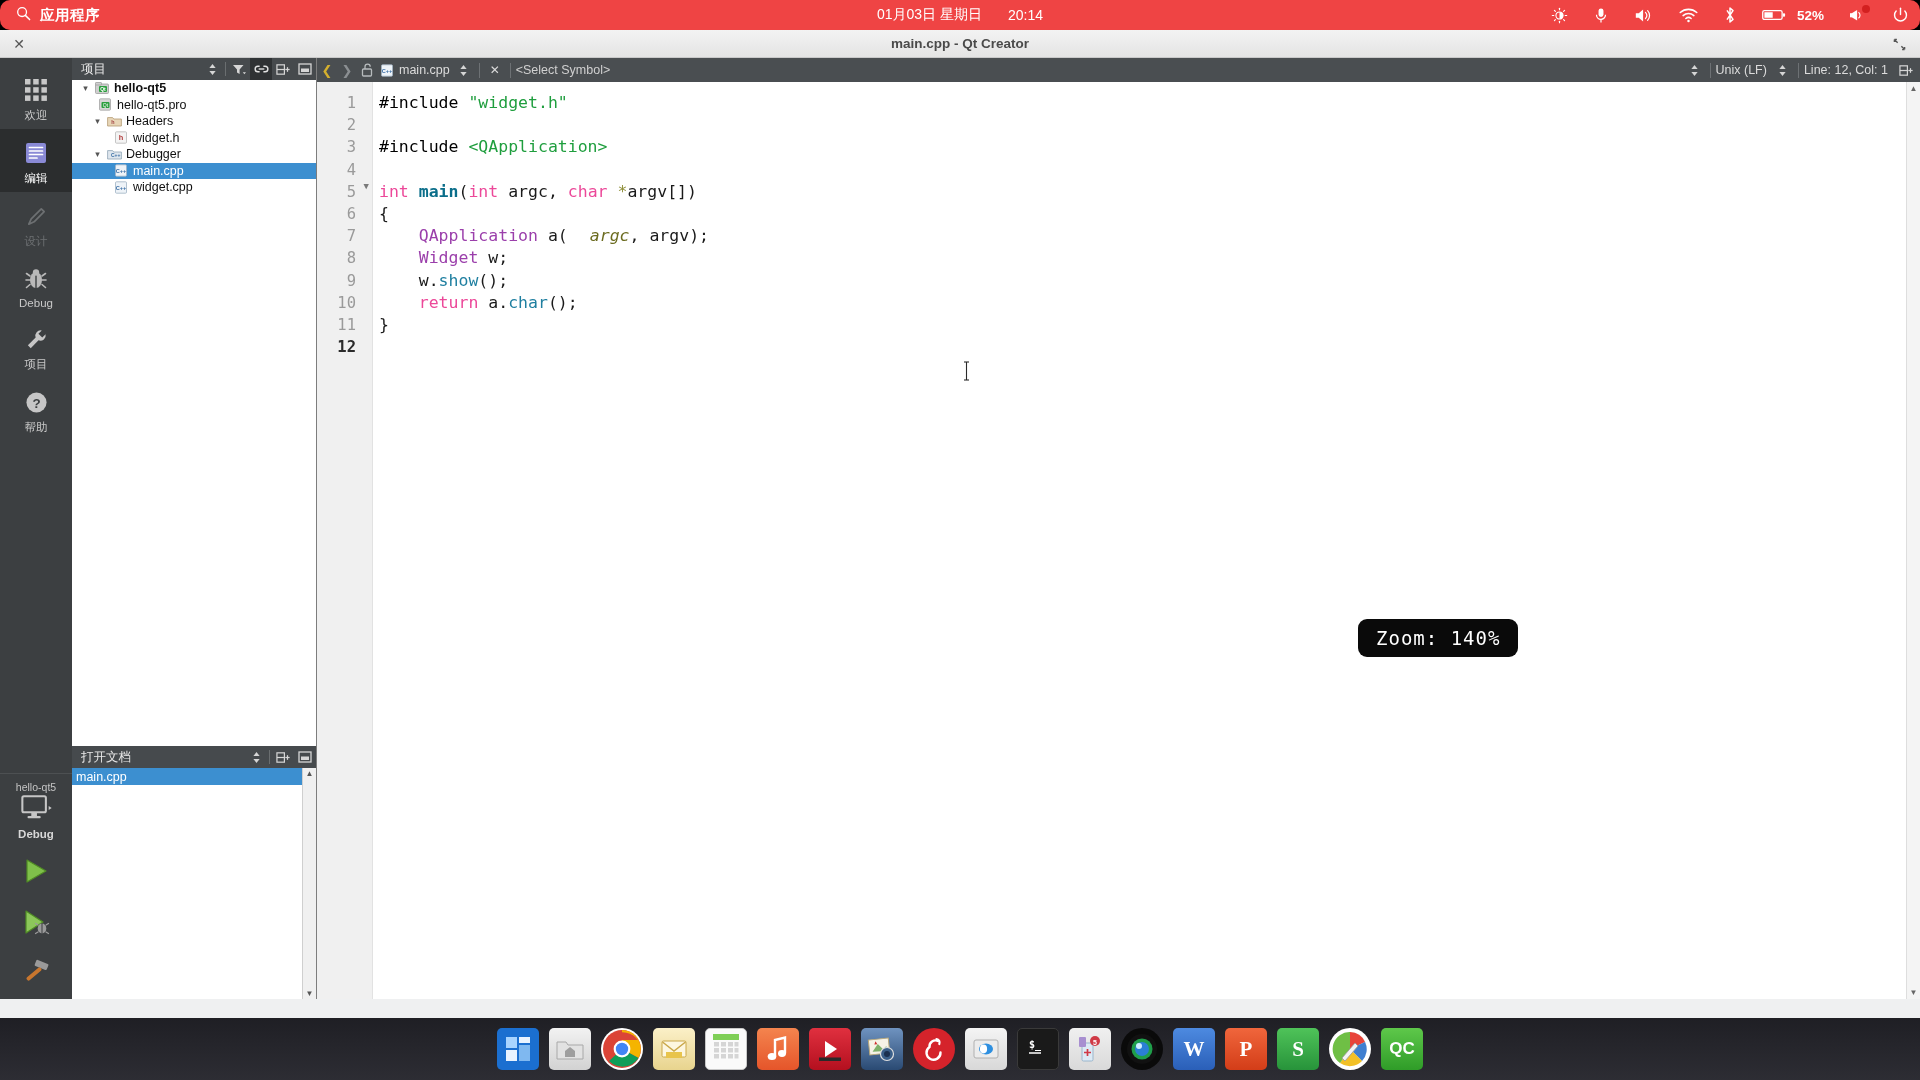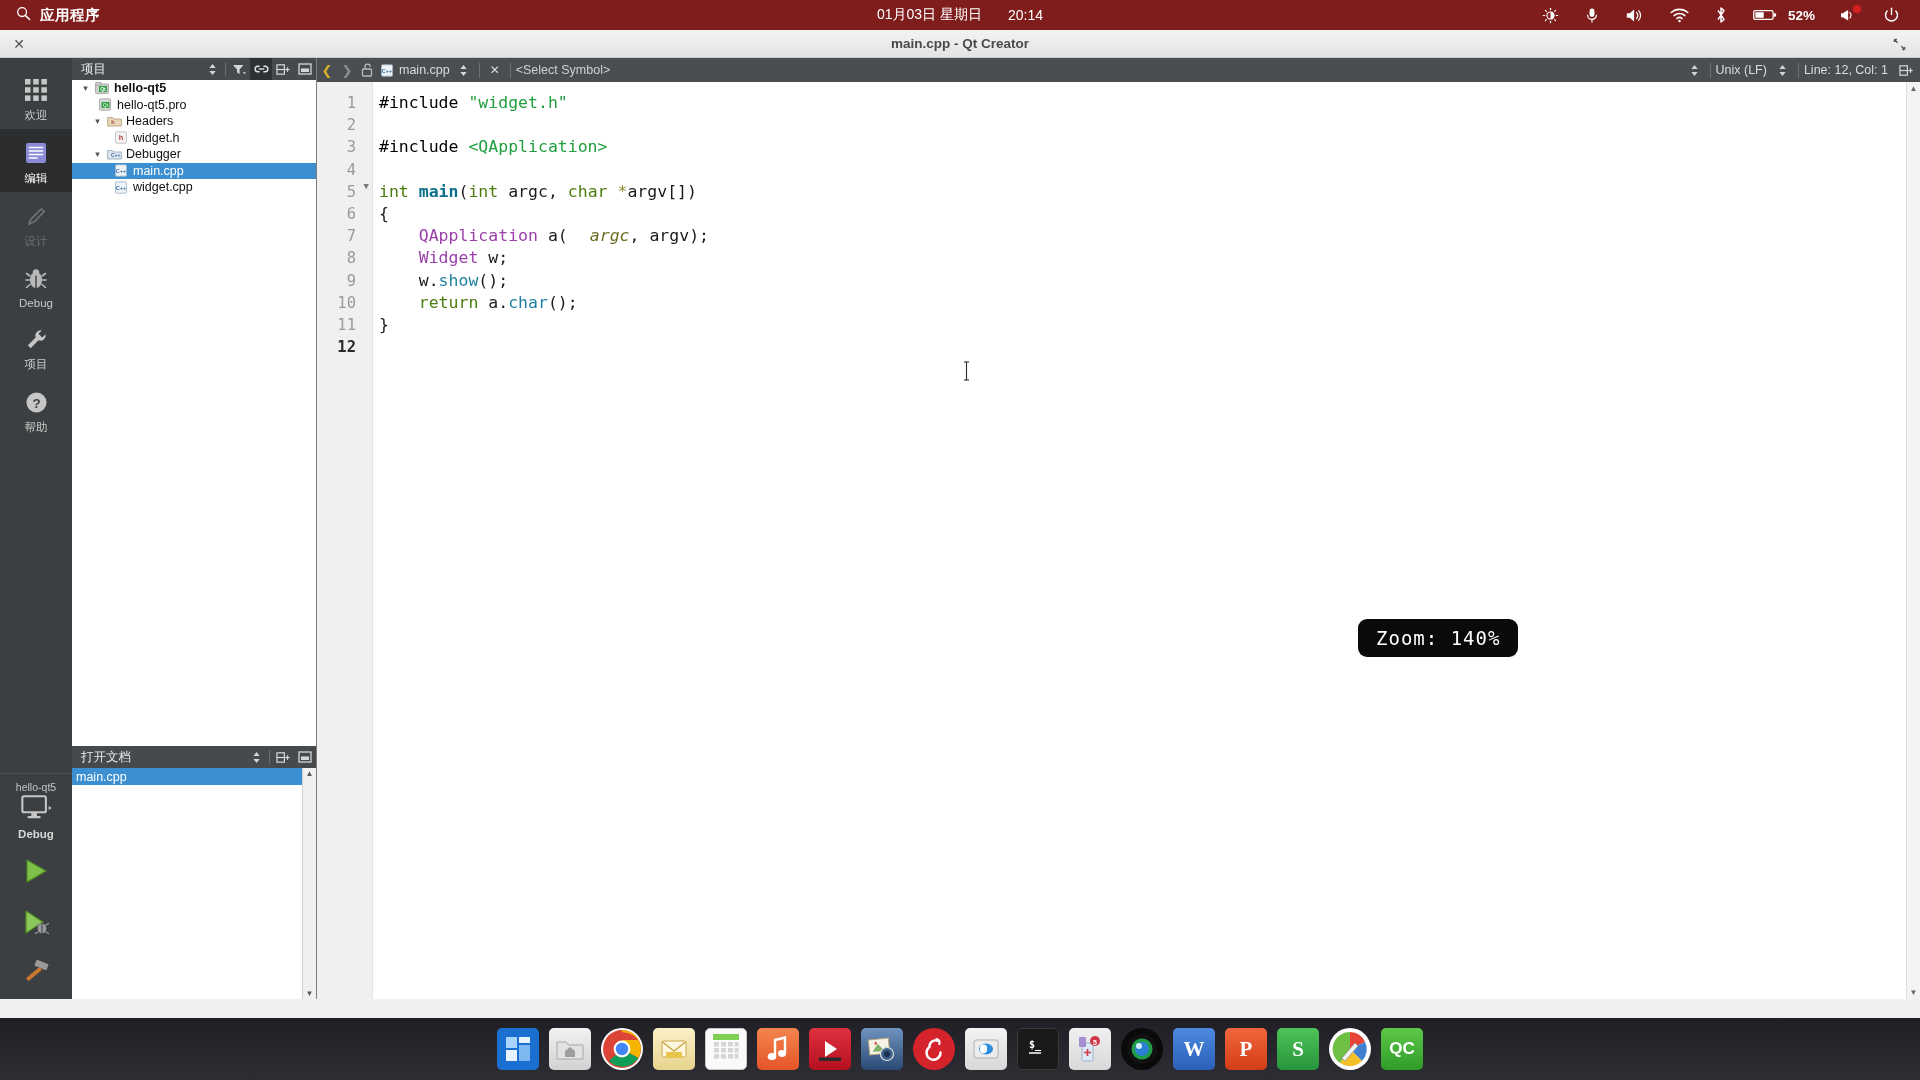--- a/index.html
+++ b/index.html
@@ -8,34 +8,34 @@
     overflow: hidden;
     background: #000;
     font-family: "Liberation Sans", "DejaVu Sans", sans-serif;
     -webkit-font-smoothing: antialiased;
   }
   #root { position: relative; width: 1920px; height: 1080px; }
 
   
   .topbar {
     position: absolute; left: 0; top: 0; width: 1920px; height: 30px;
-    background: #7f1d1d; color: #ffffff;
-    display: flex; align-items: center;
+    background: #ef4444; color: #ffffff;
+    display: flex; align-items: center; border-radius: 10px;
   }
   .topbar-left { display: flex; align-items: center; gap: 9px; padding-left: 16px; width: 300px; }
   .topbar-left .lbl { font-size: 14.5px; font-weight: bold; letter-spacing: .5px; }
   .topbar-center {
     position: absolute; left: 0; right: 0; top: 0; height: 30px;
     display: flex; align-items: center; justify-content: center; gap: 26px;
     font-size: 14px; font-weight: normal; pointer-events: none;
   }
   .topbar-center > span { pointer-events: auto; }
   .topbar-right {
     margin-left: auto; display: flex; align-items: center; gap: 25px;
-    padding-right: 20px; height: 30px;
+    padding-right: 11px; height: 30px;
   }
   .tray-ico { display: flex; align-items: center; justify-content: center; position: relative; }
   .battery-pct { font-size: 13.5px; font-weight: bold; margin-left: -14px; }
   .bell-dot {
     position: absolute; right: -3px; top: -2px; width: 8px; height: 8px;
     border-radius: 50%; background: #d32020;
   }
 
   
   .qtwin {
@@ -159,21 +159,21 @@
 
   .code {
     flex: 1; padding: 10px 0 0 6px;
     font-family: "DejaVu Sans Mono", "Liberation Mono", monospace;
     font-size: 16.5px; line-height: 22.2px; color: #000000;
     white-space: pre; overflow: hidden;
   }
   .k-pre { color: #000000; }
   .k-str { color: #1f9e3e; }
   .k-inc { color: #1f9e3e; }
-  .k-key { color: #4d7c0f; }
+  .k-key { color: #ec4899; }
   .k-fn { color: #0b6e8a; font-weight: bold; }
   .k-cls { color: #9b3fab; }
   .k-param { color: #6b6b1f; font-style: italic; margin-left: 22px; }
   .k-member { color: #1f7fa0; }
   .k-plain { color: #1a1a1a; }
   .k-char { color: #8f8f3a; }
 
   .caret-img {
     position: absolute; left: 645px; top: 278px;
     width: 2px; height: 22px;

